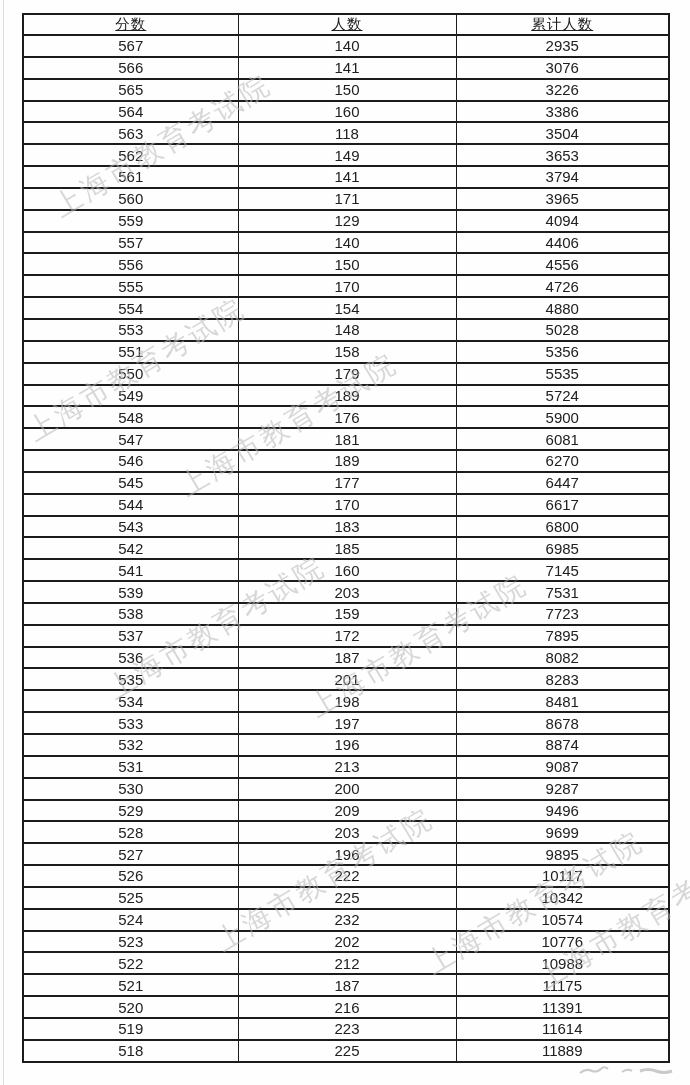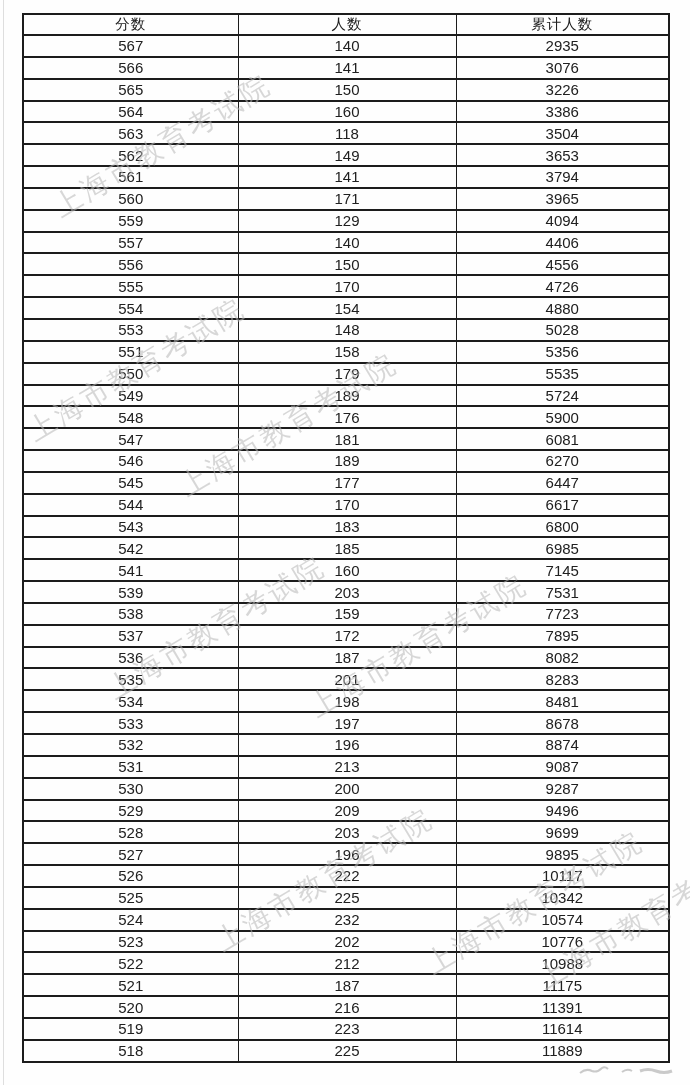--- a/index.html
+++ b/index.html
@@ -48,20 +48,21 @@
     line-height: 1;
     color: #202020;
     font-weight: normal;
     overflow: hidden;
     white-space: nowrap;
   }
   .score-table th {
     font-family: "Liberation Serif", "DejaVu Serif", serif;
     font-size: 14.5px;
     letter-spacing: 1px;
+    text-decoration: underline;
   }
   .watermark-layer {
     position: absolute;
     inset: 0;
     pointer-events: none;
     z-index: 5;
   }
   .watermark {
     position: absolute;
     font-size: 28px;

